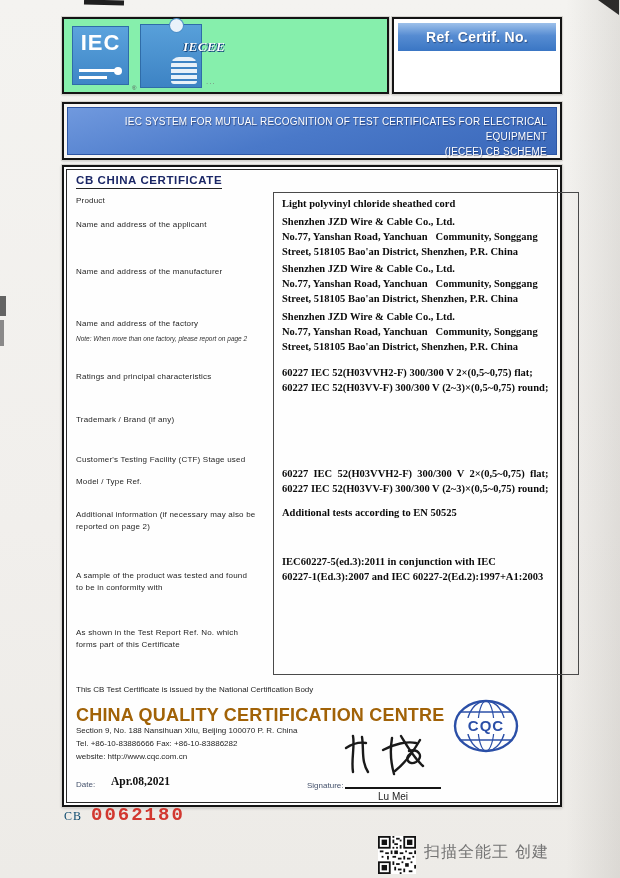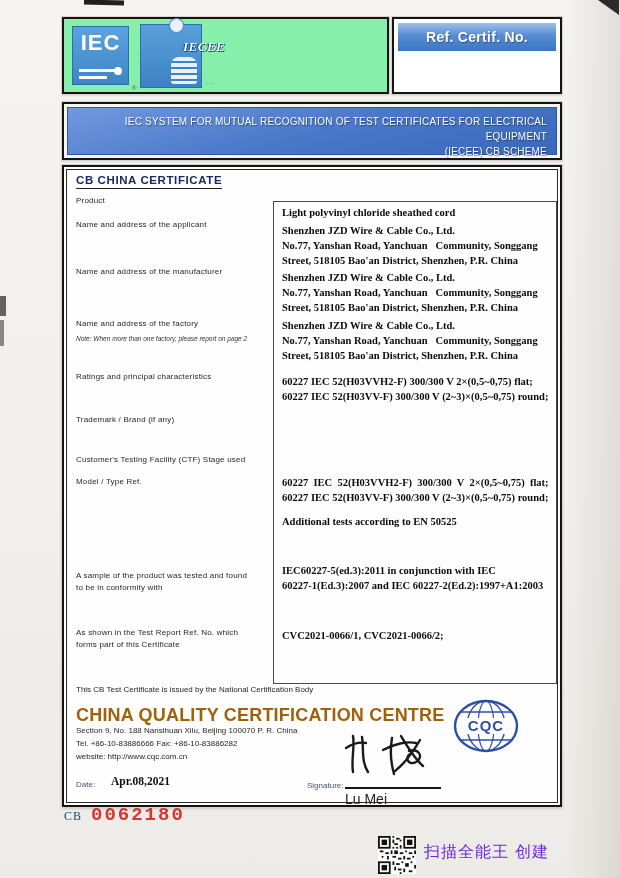--- a/index.html
+++ b/index.html
@@ -69,47 +69,47 @@
     padding:2px; background:#fefefe; box-shadow:0 0 0 1px #d6d4cf, 0 1px 3px rgba(0,0,0,.25); }
   .main-inner { position:relative; width:100%; height:100%; border:1px solid #2a2a2a; }
 
   .cert-title { position:absolute; left:9px; top:4px; font-size:11.5px; font-weight:bold;
     letter-spacing:.6px; color:#1b2766; border-bottom:1.5px solid #222; padding-bottom:2px; }
 
   .lbl { position:absolute; left:9px; width:196px; font-size:8px; color:#1f1f1f;
     letter-spacing:.2px; line-height:1.5; white-space:pre-wrap; }
   .note { position:absolute; left:9px; width:215px; font-size:6.5px; font-style:italic; color:#333; }
 
-  .value-box { position:absolute; left:206px; top:22px; width:284px; height:483px;
-    border:1px solid #4a4a4a;margin-top:9px; }
+  .value-box { position:absolute; left:206px; top:22px; width:306px; height:483px;
+    border:1px solid #4a4a4a; }
   .val { position:absolute; left:8px; right:6px; font-family:"Liberation Serif",serif;
     font-size:10.5px; font-weight:600; color:#0b0b0b; line-height:1.42; white-space:pre-wrap; }
 
   .issued { position:absolute; left:9px; top:515px; font-size:8px; color:#1f1f1f; }
   .ncb-name { position:absolute; left:9px; top:535px; font-size:18px; font-weight:bold;
     color:#a16207; letter-spacing:.2px; }
   .ncb-line { position:absolute; left:9px; font-size:8px; color:#1f1f1f; }
   .cqc-logo { position:absolute; left:384px; top:527px; }
 
   .date-label { position:absolute; left:9px; top:610px; font-size:8px; color:#44516b; }
   .date-value { position:absolute; left:44px; top:605px; font-family:"Liberation Serif",serif;
     font-size:11.5px; font-weight:bold; color:#111; }
   .sig-label { position:absolute; left:240px; top:611px; font-size:8px; color:#44516b; }
   .sig-svg { position:absolute; left:272px; top:558px; }
   .sig-line { position:absolute; left:278px; top:617px; width:96px; height:2px; background:#151515; }
-  .signer { position:absolute; left:278px; top:621px; width:96px; 
-    font-size:14px; color:#222; }
+  .signer { position:absolute; left:278px; top:621px; width:96px; text-align:center;
+    font-size:10px; color:#222; }
 
   
   .cb-line { left:64px; top:804px; display:flex; align-items:baseline; gap:9px; }
   .cb-prefix { font-family:"Liberation Serif",serif; font-size:12px; color:#0c4a6e; letter-spacing:1px; }
   .cb-number { font-family:"Liberation Mono",monospace; font-size:19px; font-weight:bold;
     color:#d23830; letter-spacing:2px; }
   .qr { left:378px; top:836px; }
-  .cam-text { left:424px; top:842px; font-size:16px; color:#6d28d9; letter-spacing:1px;
+  .cam-text { left:424px; top:842px; font-size:16px; color:#737373; letter-spacing:1px;
     font-family:"DejaVu Sans", sans-serif; }
 </style>
 </head>
 <body>
 
 <div class="abs smudge-top"></div>
 <div class="abs corner-tr"></div>
 <div class="abs edge-mark1"></div>
 <div class="abs edge-mark2"></div>
 <div class="abs right-shade"></div>
@@ -149,20 +149,22 @@
 
     <div class="lbl" style="top:25px">Product</div>
     <div class="lbl" style="top:49px">Name and address of the applicant</div>
     <div class="lbl" style="top:96px">Name and address of the manufacturer</div>
     <div class="lbl" style="top:148px">Name and address of the factory</div>
     <div class="note" style="top:165px">Note: When more than one factory, please report on page 2</div>
     <div class="lbl" style="top:201px">Ratings and principal characteristics</div>
     <div class="lbl" style="top:244px">Trademark / Brand (if any)</div>
     <div class="lbl" style="top:284px">Customer's Testing Facility (CTF) Stage used</div>
     <div class="lbl" style="top:306px">Model / Type Ref.</div>
+    <div class="lbl" style="top:339px">Additional information (if necessary may also be
+reported on page 2)</div>
     <div class="lbl" style="top:400px">A sample of the product was tested and found
 to be in conformity with</div>
     <div class="lbl" style="top:457px">As shown in the Test Report Ref. No. which
 forms part of this Certificate</div>
 
     <div class="value-box">
       <div class="val" style="top:4px">Light polyvinyl chloride sheathed cord</div>
       <div class="val" style="top:22px">Shenzhen JZD Wire &amp; Cable Co., Ltd.
 No.77, Yanshan Road, Yanchuan   Community, Songgang
 Street, 518105 Bao'an District, Shenzhen, P.R. China</div>
@@ -172,21 +174,20 @@
       <div class="val" style="top:117px">Shenzhen JZD Wire &amp; Cable Co., Ltd.
 No.77, Yanshan Road, Yanchuan   Community, Songgang
 Street, 518105 Bao'an District, Shenzhen, P.R. China</div>
       <div class="val" style="top:173px">60227 IEC 52(H03VVH2-F) 300/300 V 2×(0,5~0,75) flat;
 60227 IEC 52(H03VV-F) 300/300 V (2~3)×(0,5~0,75) round;</div>
       <div class="val" style="top:274px">60227  IEC  52(H03VVH2-F)  300/300  V  2×(0,5~0,75)  flat;
 60227 IEC 52(H03VV-F) 300/300 V (2~3)×(0,5~0,75) round;</div>
       <div class="val" style="top:313px">Additional tests according to EN 50525</div>
       <div class="val" style="top:362px">IEC60227-5(ed.3):2011 in conjunction with IEC
 60227-1(Ed.3):2007 and IEC 60227-2(Ed.2):1997+A1:2003</div>
-      <div class="val" style="top:427px">CVC2021-0066/1, CVC2021-0066/2;</div>
     </div>
 
     <div class="issued">This CB Test Certificate is issued by the National Certification Body</div>
     <div class="ncb-name">CHINA QUALITY CERTIFICATION CENTRE</div>
     <div class="ncb-line" style="top:556px">Section 9, No. 188 Nansihuan Xilu, Beijing 100070 P. R. China</div>
     <div class="ncb-line" style="top:569px">Tel. +86-10-83886666      Fax: +86-10-83886282</div>
     <div class="ncb-line" style="top:582px">website: http://www.cqc.com.cn</div>
 
     <svg class="cqc-logo" width="70" height="58" viewBox="0 0 70 58">
       <ellipse cx="35" cy="29" rx="31" ry="25" fill="none" stroke="#2b4fa7" stroke-width="2.4"></ellipse>

